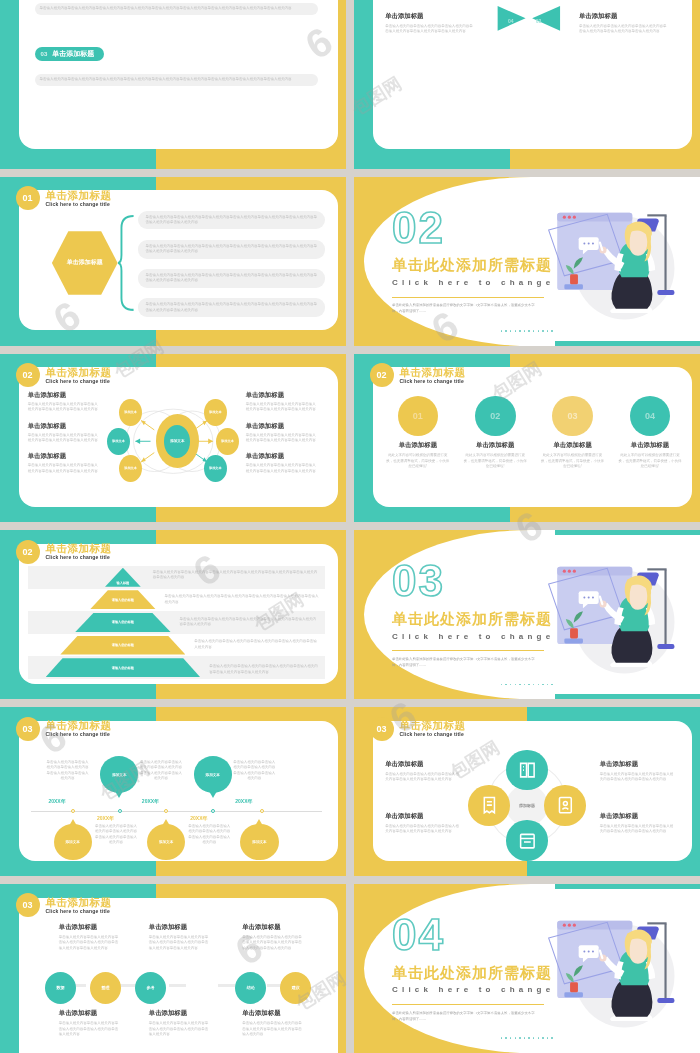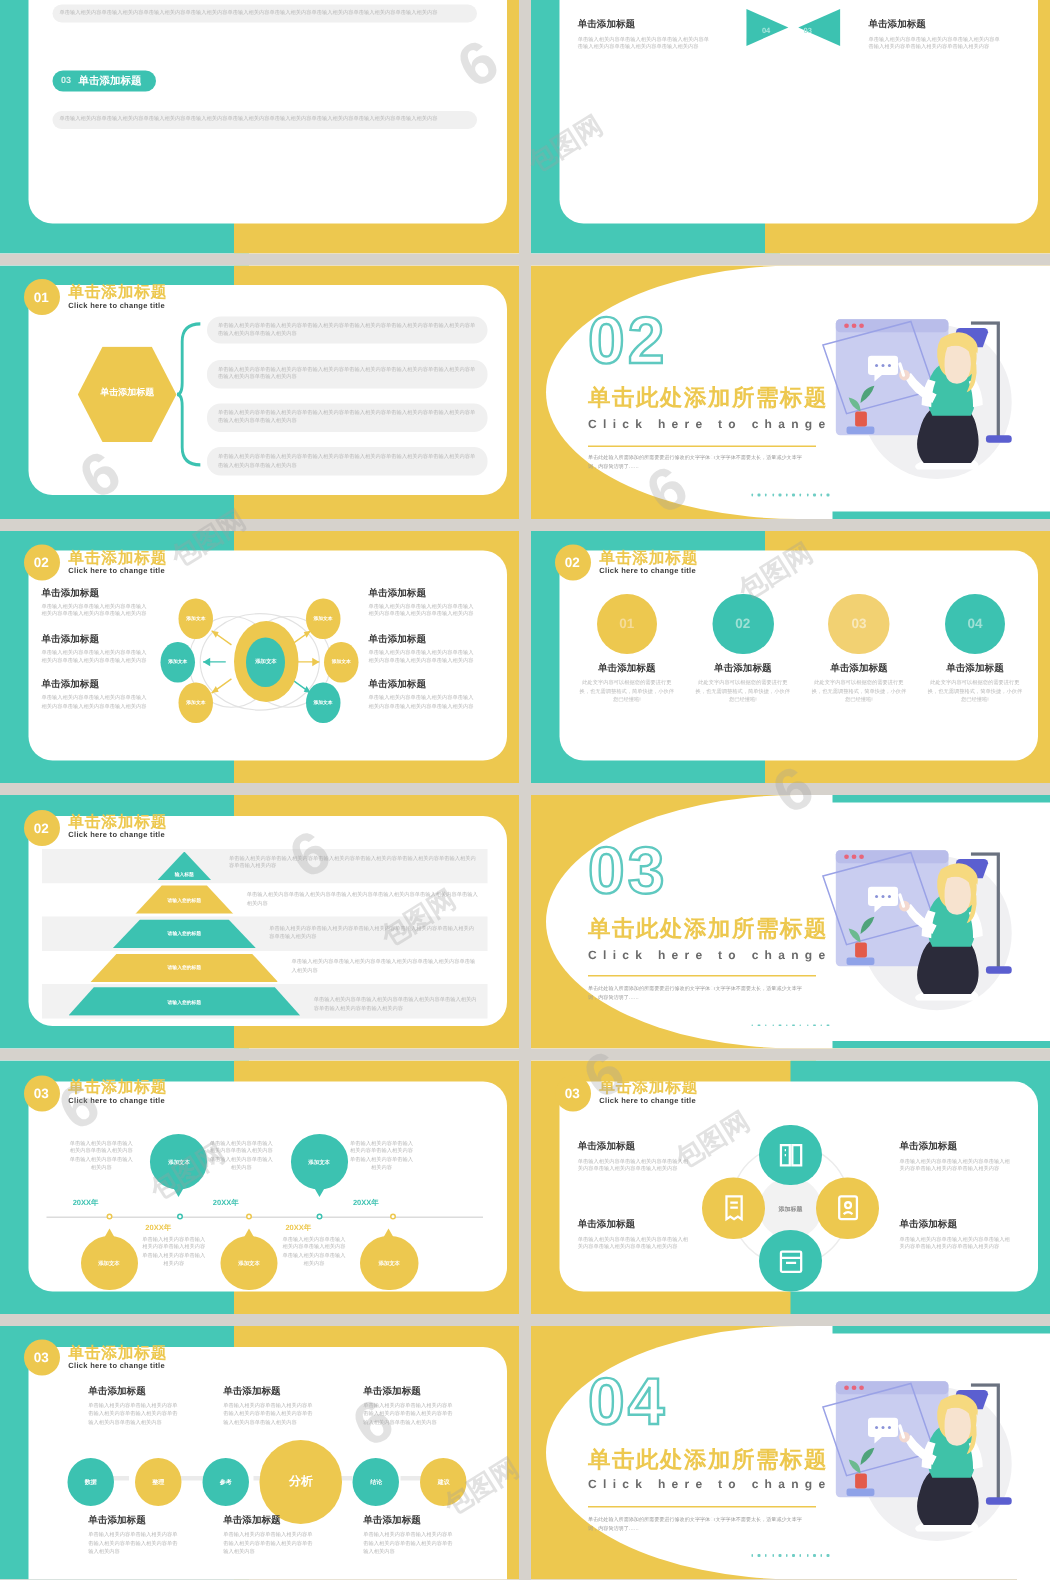--- a/index.html
+++ b/index.html
@@ -664,23 +664,20 @@
 
     <div class="circ c-teal" style="position:absolute;left:13%;top:52%;width:9%;height:19%;font-size:4px;">
         <span>数据</span>
       </div>
     <div class="circ c-yellow" style="position:absolute;left:26%;top:52%;width:9%;height:19%;font-size:4px;">
         <span>整理</span>
       </div>
     <div class="circ c-teal" style="position:absolute;left:39%;top:52%;width:9%;height:19%;font-size:4px;">
         <span>参考</span>
       </div>
-    <div class="circ c-yellow" style="position:absolute;left:50%;top:45%;width:16%;height:33%;font-size:8px;">
-        <span>分析</span>
-      </div>
     <div class="circ c-teal" style="position:absolute;left:68%;top:52%;width:9%;height:19%;font-size:4px;">
         <span>结论</span>
       </div>
     <div class="circ c-yellow" style="position:absolute;left:81%;top:52%;width:9%;height:19%;font-size:4px;">
         <span>建议</span>
       </div>
 
     <div style="position:absolute;left:17%;top:74%;width:18%;">
       <div class="ttl">单击添加标题</div>
       <div class="body-txt" style="margin-top:3px;">单击输入相关内容单击输入相关内容单击输入相关内容单击输入相关内容单击输入相关内容</div>

